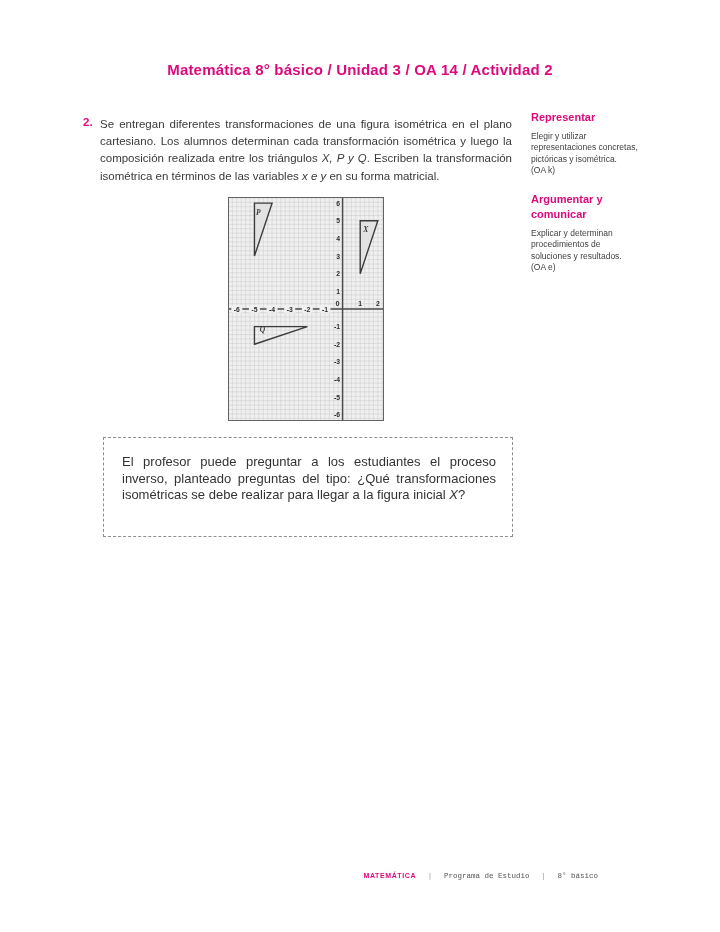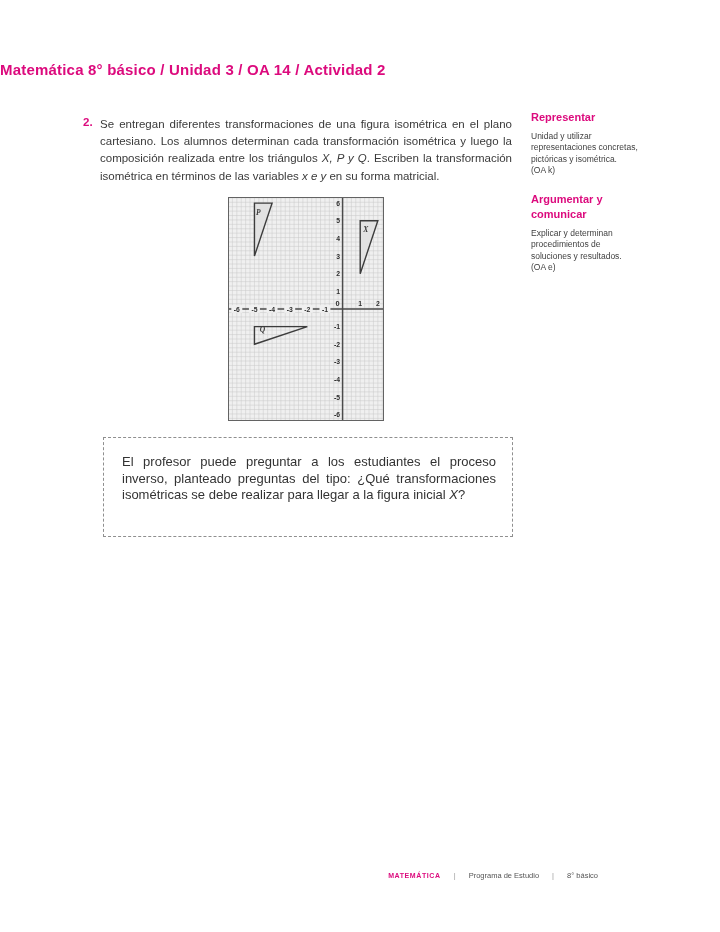--- a/index.html
+++ b/index.html
@@ -2,21 +2,21 @@
 <html><head>
 <meta charset="utf-8">
 <style>
   * { margin:0; padding:0; box-sizing:border-box; }
   html,body { background:#ffffff; }
   .page {
     position:relative; width:720px; height:932px; background:#ffffff;
     font-family:"Liberation Sans", sans-serif; overflow:hidden;
   }
   .title {
-    position:absolute; top:61px; left:0; width:720px; text-align:left;
+    position:absolute; top:61px; left:0; width:720px; text-align:center;
     font-size:15px; font-weight:600; color:#DC0A7D; letter-spacing:0.2px;
   }
   .activity { position:absolute; left:83px; top:116px; width:432px; }
   .activity .num {
     position:absolute; left:0; top:0; color:#DC0A7D; font-size:11.5px; font-weight:600;
   }
   .activity .text {
     margin-left:17px; width:412px; font-size:11.5px; line-height:17.2px;
     color:#3a3a3a; text-align:justify;
   }
@@ -36,38 +36,38 @@
   .obs-body {
     font-size:13px; line-height:16.5px; color:#333333; text-align:justify; width:374px;
   }
   .footer {
     position:absolute; top:871px; right:122px; display:flex; align-items:baseline; gap:13px;
   }
   .footer .brand {
     color:#DC0A7D; font-size:7px; font-weight:600; letter-spacing:0.6px;
   }
   .footer .sep { color:#9a9a9a; font-size:7.5px; }
-  .footer .item { color:#555555; font-size:7.5px; }
+  .footer .item { color:#555555; font-size:7.5px;font-family:Liberation Mono, monospace; }
 </style>
 </head>
 <body>
 
 <div class="page">
 
   <div class="title">Matemática 8° básico / Unidad 3 / OA 14 / Actividad 2</div>
 
   <div class="activity">
     <span class="num">2.</span>
     <div class="text"><span>Se entregan diferentes transformaciones de una figura isométrica en el plano cartesiano. Los alumnos determinan cada transformación isométrica y luego la composición realizada entre los triángulos </span><i>X, P y Q</i><span>. Escriben la transformación isométrica en términos de las variables </span><i>x e y</i><span> en su forma matricial.</span></div>
   </div>
 
   <div class="sidebar">
     <div class="sb-section">
       <div class="sb-heading">Representar</div>
-      <div class="sb-line">Unidad y utilizar</div>
+      <div class="sb-line">Elegir y utilizar</div>
       <div class="sb-line">representaciones concretas,</div>
       <div class="sb-line">pictóricas y isométrica.</div>
       <div class="sb-line">(OA k)</div>
     </div>
     <div class="sb-section">
       <div class="sb-heading">Argumentar y comunicar</div>
       <div class="sb-line">Explicar y determinan</div>
       <div class="sb-line">procedimientos de</div>
       <div class="sb-line">soluciones y resultados.</div>
       <div class="sb-line">(OA e)</div>

